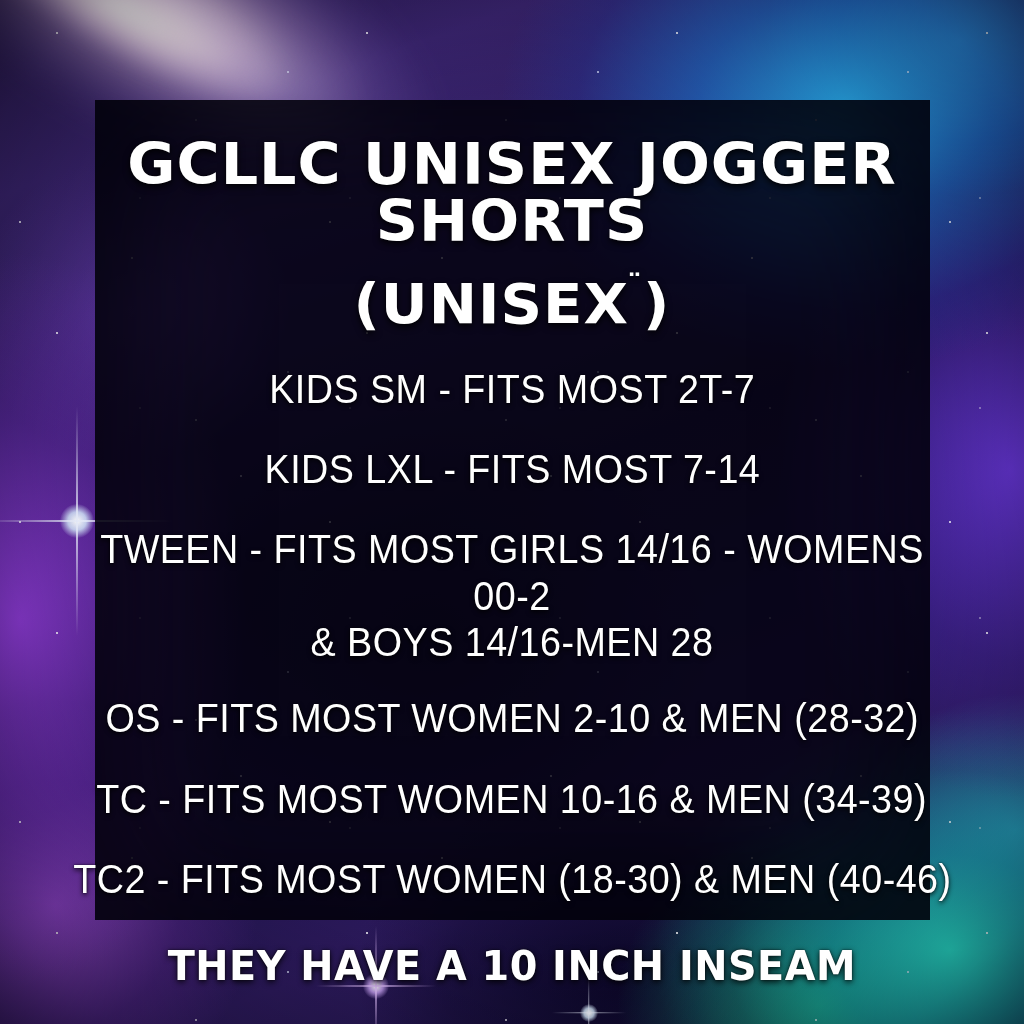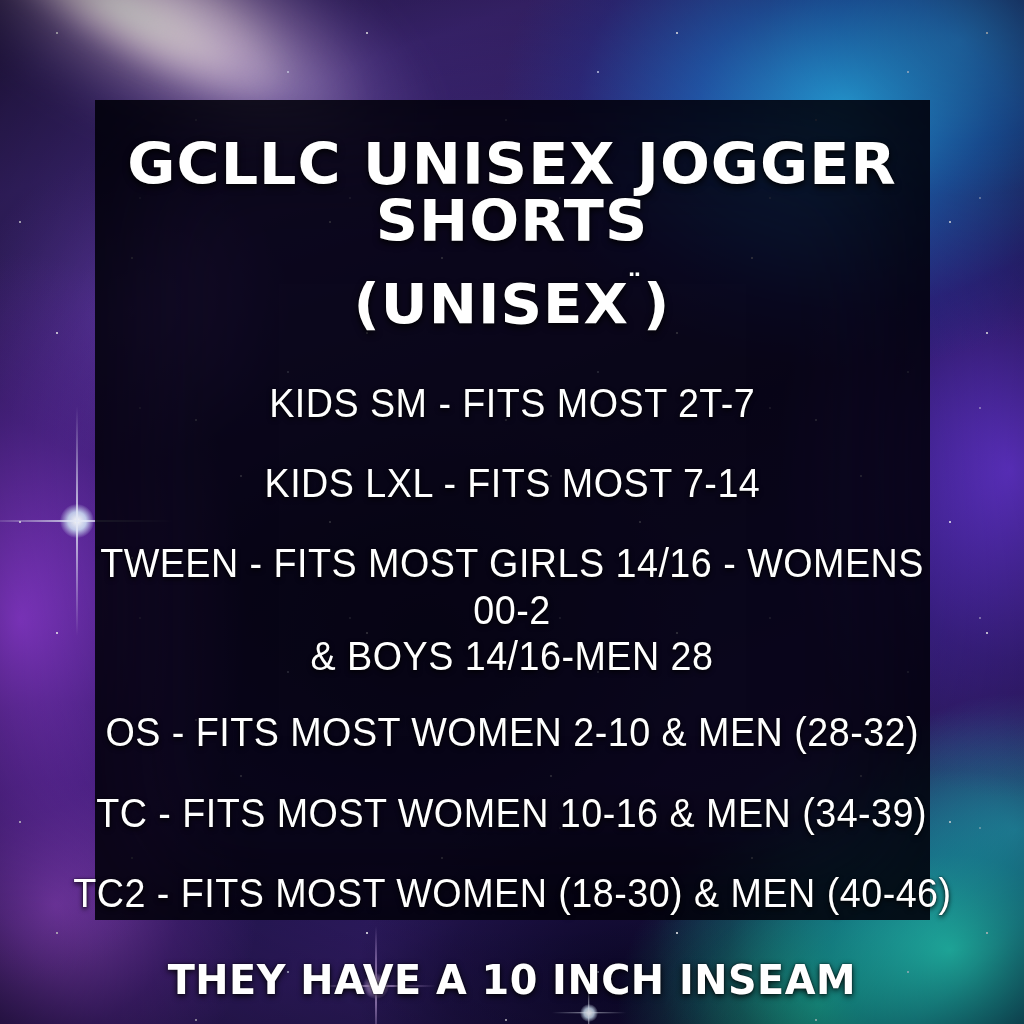--- a/index.html
+++ b/index.html
@@ -212,21 +212,21 @@
   .title-sub  { font-size:56px; margin-top:21px; }
 
   .sub-dots {
     font-size:0.52em;
     vertical-align:0.95em;
     letter-spacing:1px;
     margin-left:-2px;
   }
 
   .size-list {
-    margin-top:48px;
+    margin-top:34px;
     display:flex;
     flex-direction:column;
     align-items:center;
     width:1024px;
   }
 
   .size-line {
     font-family:"Liberation Sans Narrow","Liberation Sans", sans-serif;
     font-size:41px;
     color:#ffffff;

